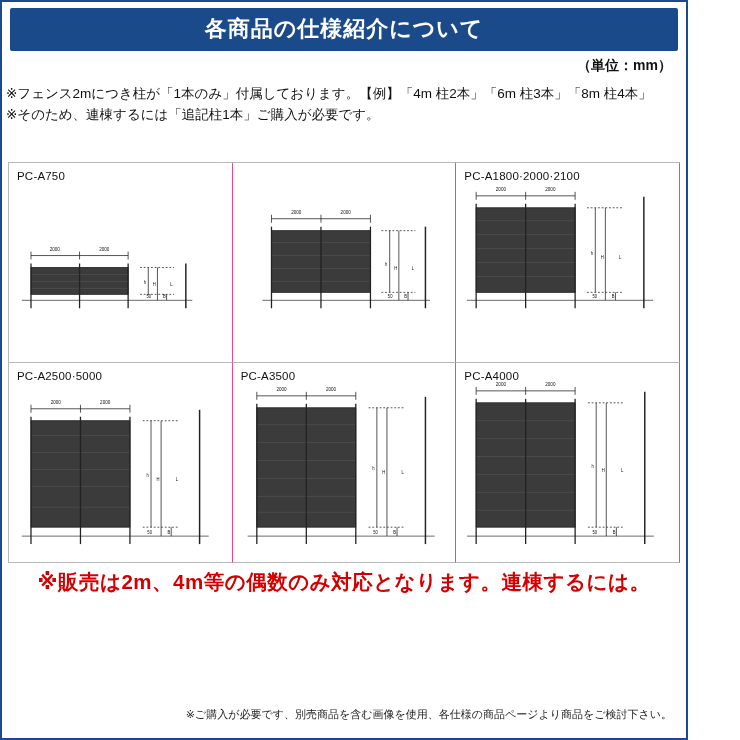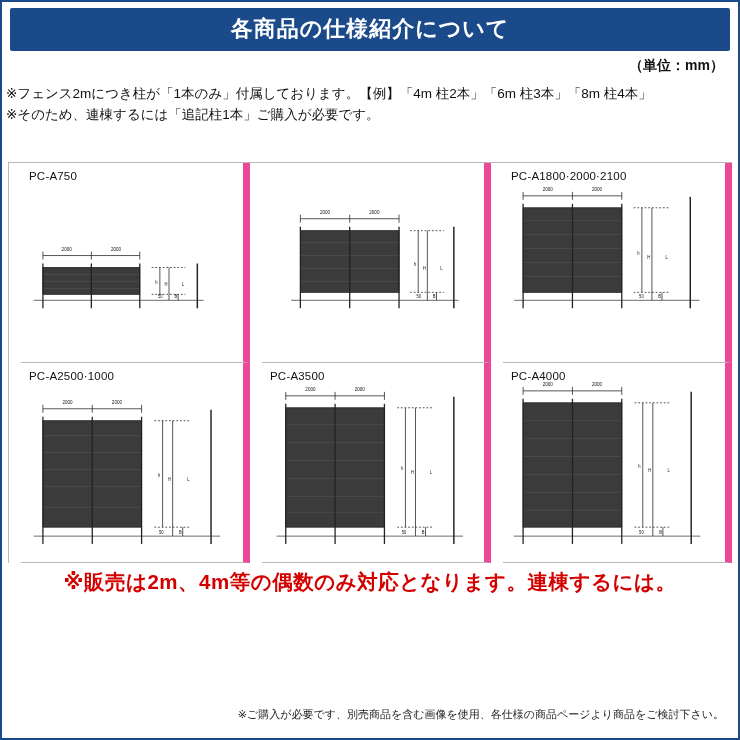--- a/index.html
+++ b/index.html
@@ -5,21 +5,21 @@
   html,body{margin:0;padding:0;}
   body{
     width:740px;height:740px;
     background:#ffffff;
     font-family:"Liberation Sans","DejaVu Sans",sans-serif;
     color:#111;
     overflow:hidden;
   }
   .page{
     position:relative;
-    width:740px;height:740px;
+    width:688px;height:740px;
     box-sizing:border-box;
     border:2px solid #1b4a8a;
     background:#ffffff;
   }
 
   
   .title-bar{
     margin:6px 8px 0 8px;
     background:#1b4a8a;
     color:#ffffff;
@@ -61,24 +61,23 @@
     top:160px;
     height:400px;
     display:grid;
     grid-template-columns:1fr 1fr 1fr;
     grid-template-rows:1fr 1fr;
     border-top:1px solid #b9b9b9;
     border-left:1px solid #b9b9b9;
   }
   .cell{
     position:relative;
-    border-right:7px solid #ec4899;
+    border-right:1px solid #ec4899;
     border-bottom:1px solid #b9b9b9;
     overflow:hidden;
-    margin-left:12px;
   }
   .cell-label{
     position:absolute;
     left:8px;top:7px;
     font-size:11.5px;
     color:#111;
     letter-spacing:0.2px;
     white-space:nowrap;
   }
   .canvas{
@@ -242,21 +241,21 @@
           <text x="147" y="92">h</text>
           <text x="158" y="96">H</text>
           <text x="149" y="136">50</text>
           <text x="170" y="136">B</text>
           <text x="178" y="96">L</text>
         </g>
       </svg>
     </div>
 
     <div class="cell">
-      <div class="cell-label">PC-A2500·1000</div>
+      <div class="cell-label">PC-A2500·5000</div>
       <svg class="canvas" viewBox="0 0 243 200" preserveAspectRatio="none">
         <g stroke="#222" fill="none" stroke-width="0.8">
           <line x1="24" y1="46" x2="132" y2="46"></line>
           <line x1="24" y1="42" x2="24" y2="50"></line>
           <line x1="78" y1="42" x2="78" y2="50"></line>
           <line x1="132" y1="42" x2="132" y2="50"></line>
           <rect x="24" y="58" width="108" height="107" fill="#3b3b3b" stroke="#222"></rect>
           <g stroke="#8d8d8d" stroke-width="0.4" opacity="0.5">
             <line x1="24" y1="73" x2="132" y2="73"></line>
             <line x1="24" y1="90" x2="132" y2="90"></line>

